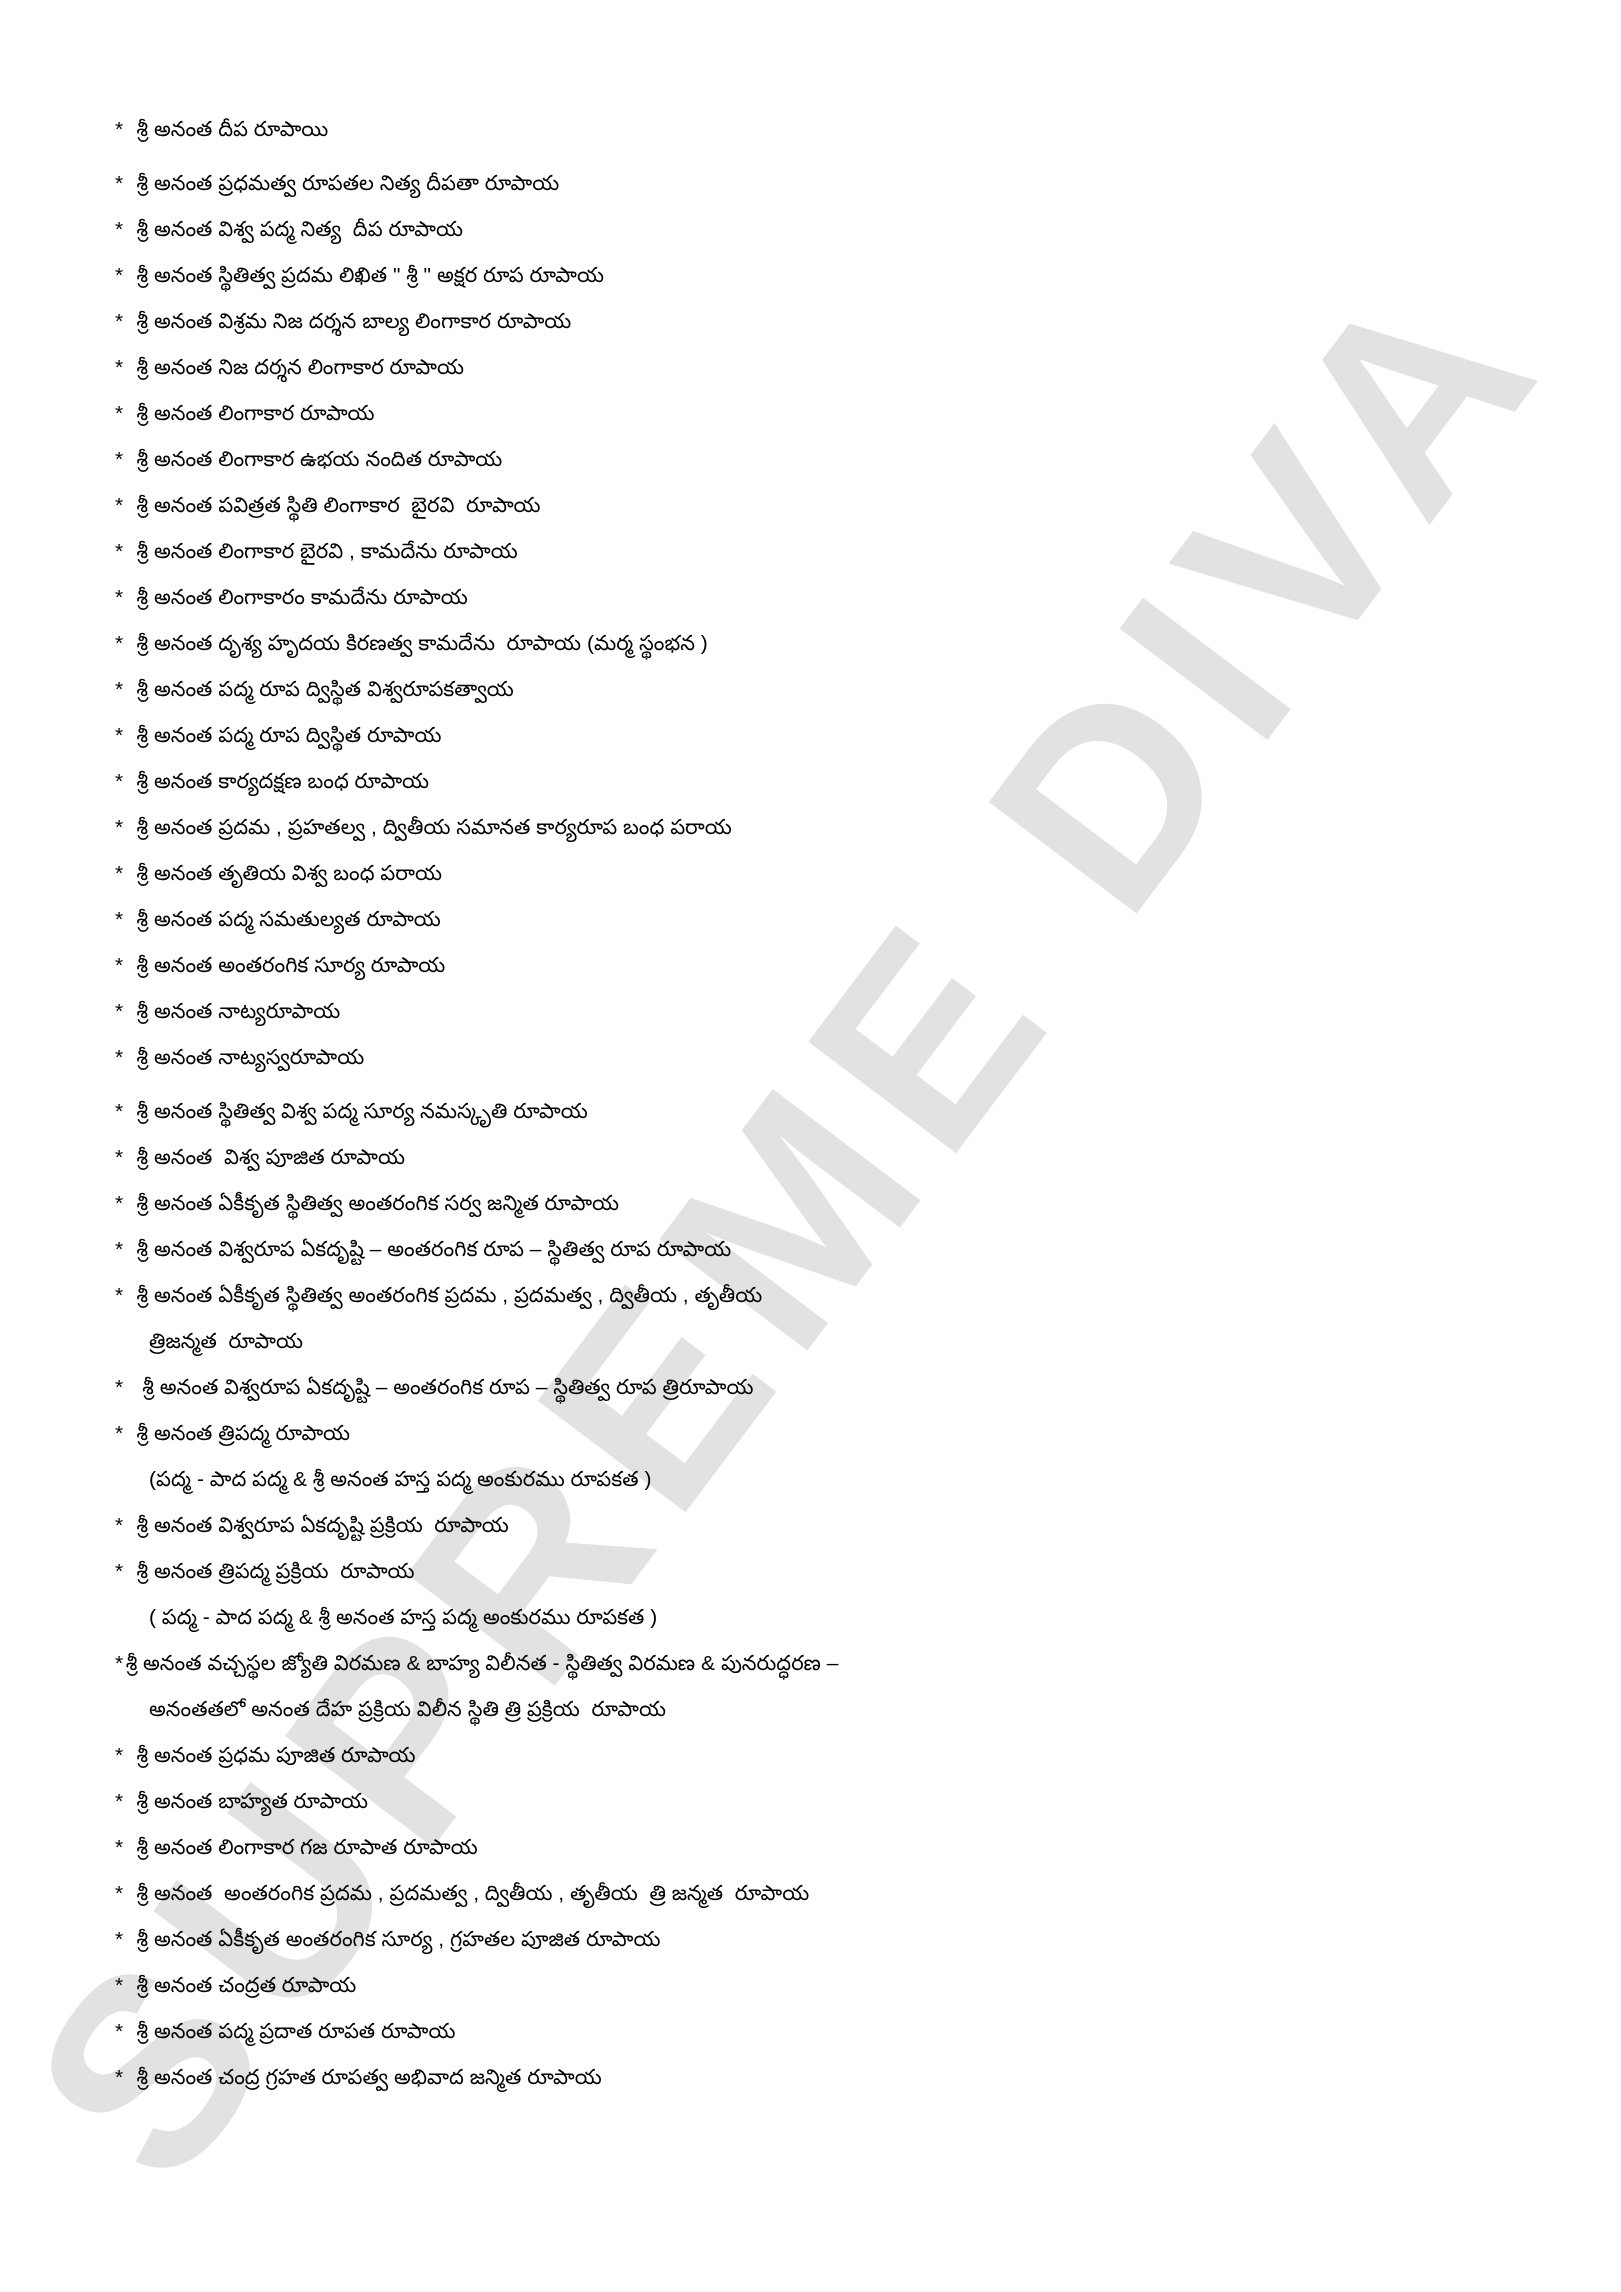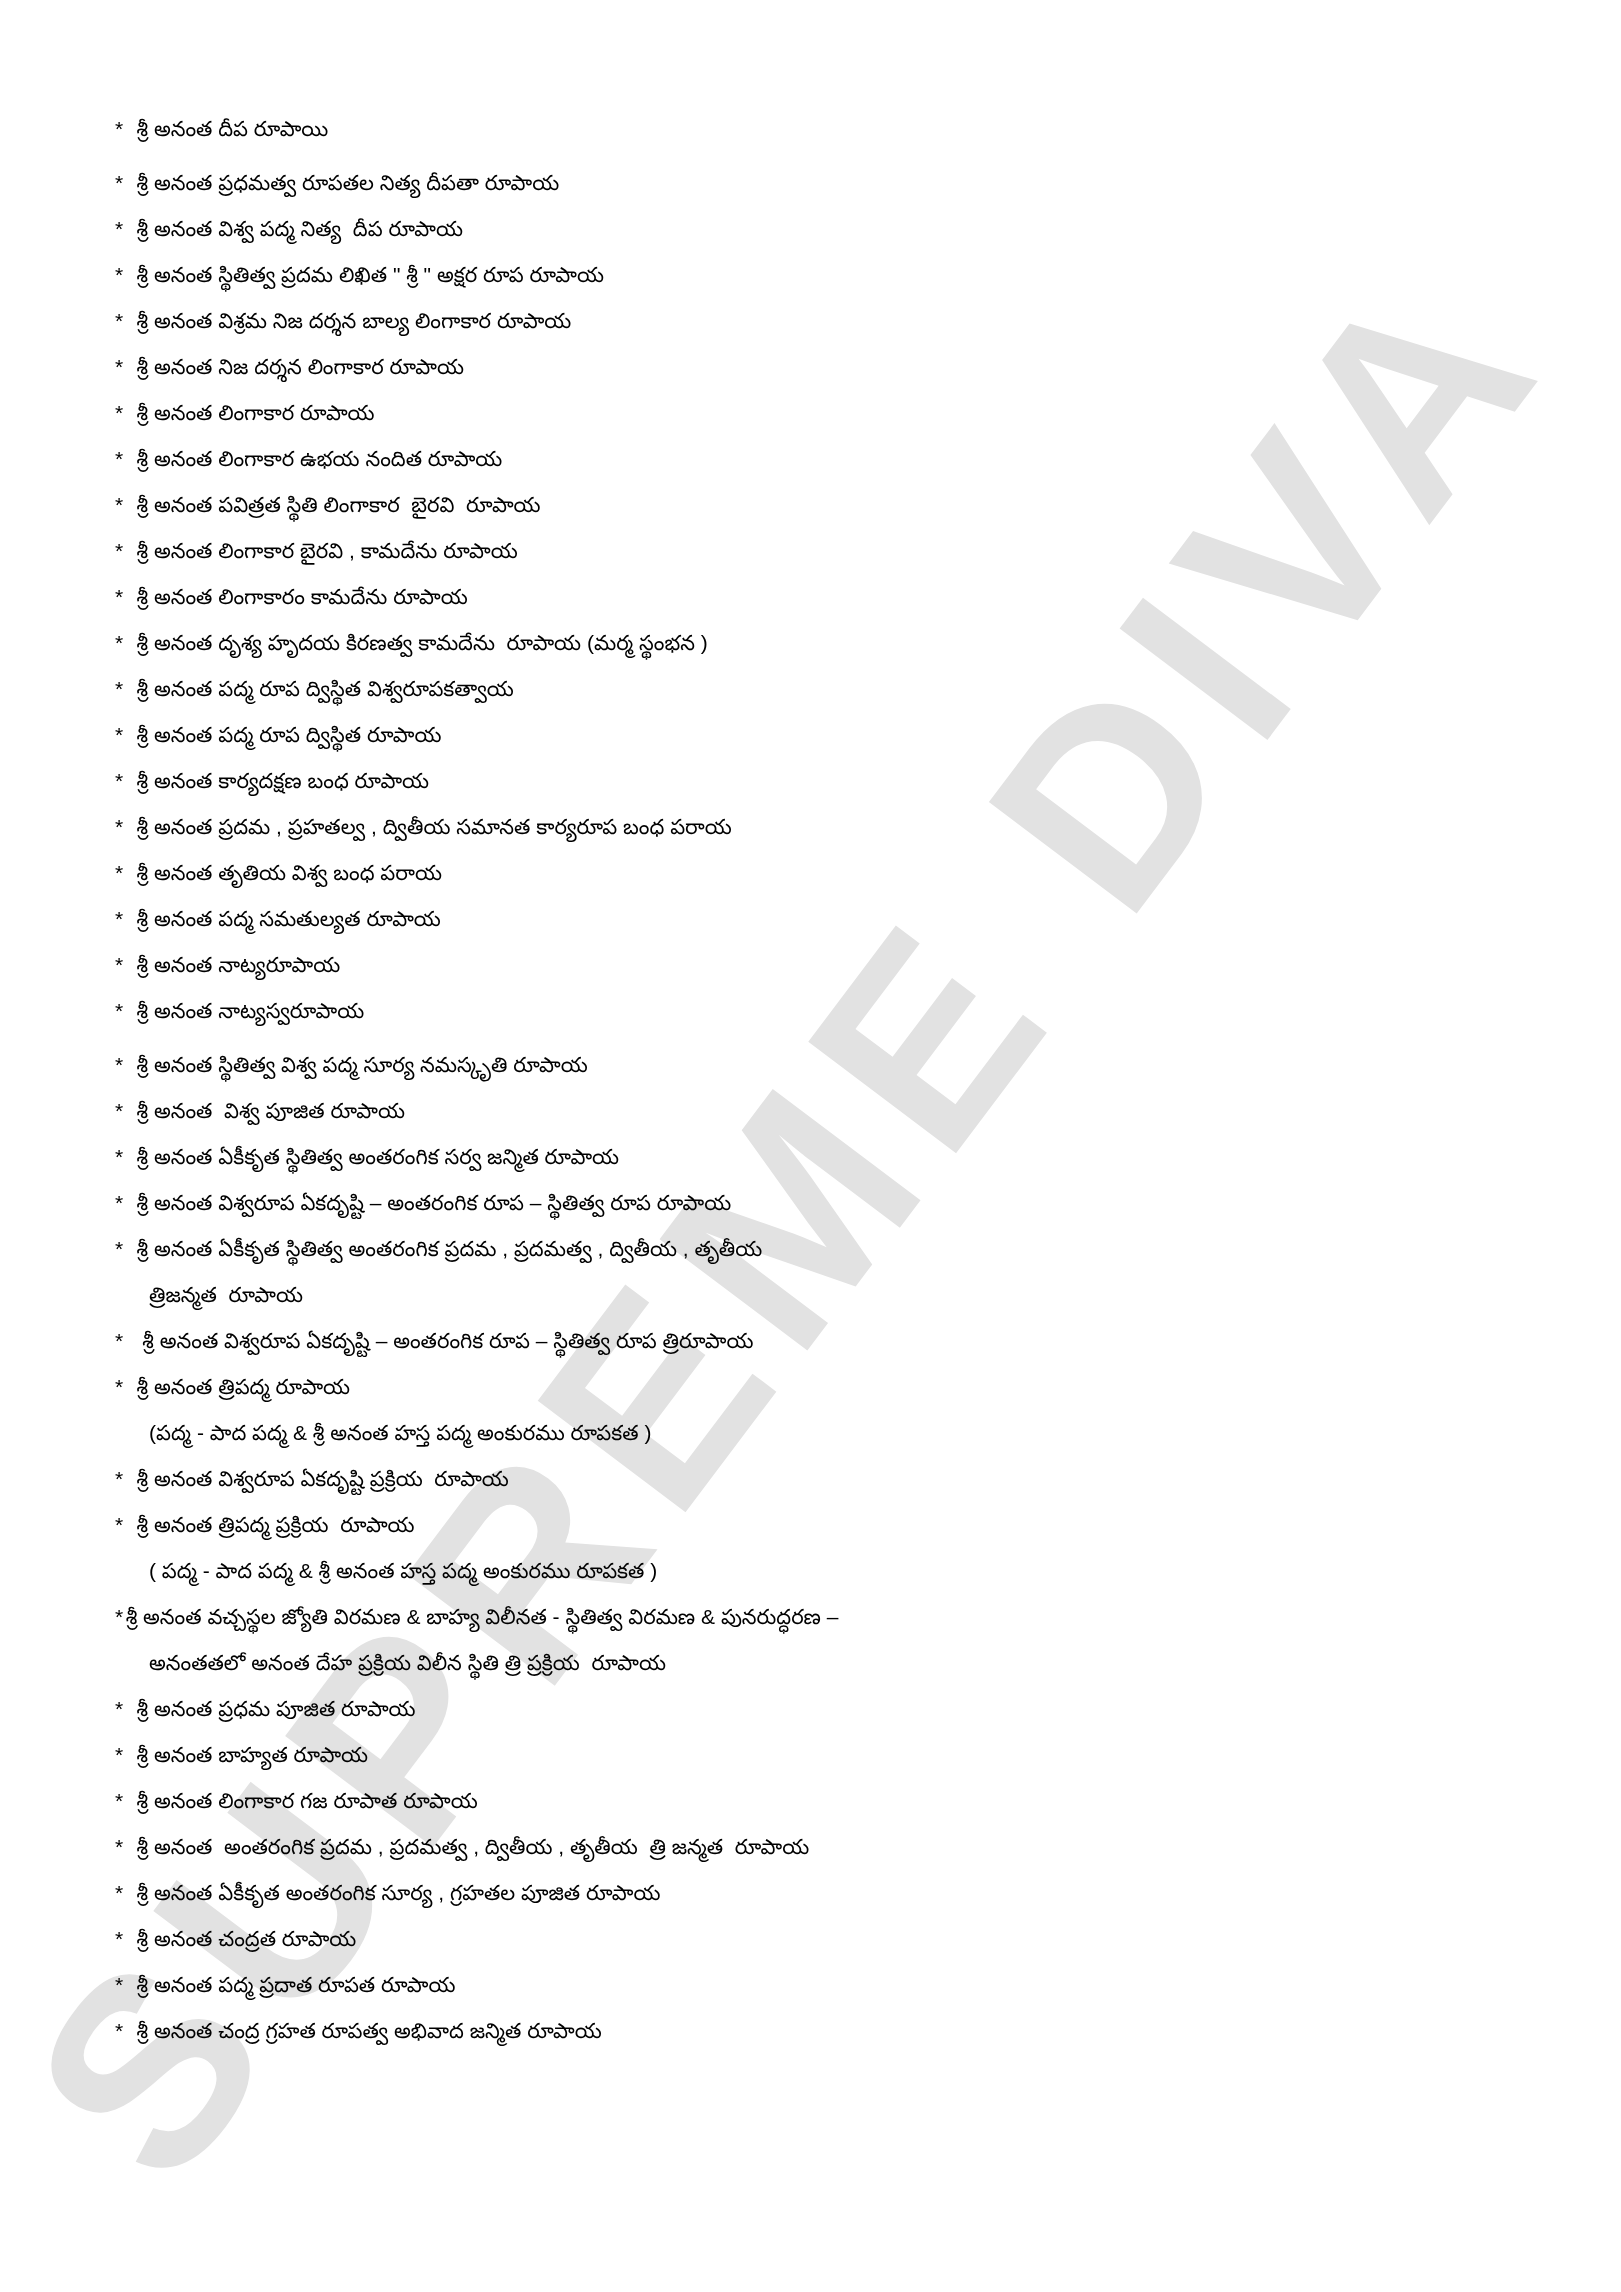--- a/index.html
+++ b/index.html
@@ -74,20 +74,21 @@
       <div class="row"><span class="star">*</span><span class="text">శ్రీ అనంత పవిత్రత స్థితి లింగాకార  బైరవి  రూపాయ</span></div>
       <div class="row"><span class="star">*</span><span class="text">శ్రీ అనంత లింగాకార బైరవి , కామదేను రూపాయ</span></div>
       <div class="row"><span class="star">*</span><span class="text">శ్రీ అనంత లింగాకారం కామదేను రూపాయ</span></div>
       <div class="row"><span class="star">*</span><span class="text">శ్రీ అనంత దృశ్య హృదయ కిరణత్వ కామదేను  రూపాయ (మర్మ స్థంభన )</span></div>
       <div class="row"><span class="star">*</span><span class="text">శ్రీ అనంత పద్మ రూప ద్విస్థిత విశ్వరూపకత్వాయ</span></div>
       <div class="row"><span class="star">*</span><span class="text">శ్రీ అనంత పద్మ రూప ద్విస్థిత రూపాయ</span></div>
       <div class="row"><span class="star">*</span><span class="text">శ్రీ అనంత కార్యదక్షణ బంధ రూపాయ</span></div>
       <div class="row"><span class="star">*</span><span class="text">శ్రీ అనంత ప్రదమ , ప్రహతల్వ , ద్వితీయ సమానత కార్యరూప బంధ పరాయ</span></div>
       <div class="row"><span class="star">*</span><span class="text">శ్రీ అనంత తృతియ విశ్వ బంధ పరాయ</span></div>
       <div class="row"><span class="star">*</span><span class="text">శ్రీ అనంత పద్మ సమతుల్యత రూపాయ</span></div>
+      <div class="row"><span class="star">*</span><span class="text">శ్రీ అనంత అంతరంగిక సూర్య రూపాయ</span></div>
       <div class="row"><span class="star">*</span><span class="text">శ్రీ అనంత నాట్యరూపాయ</span></div>
       <div class="row"><span class="star">*</span><span class="text">శ్రీ అనంత నాట్యస్వరూపాయ</span></div>
       <div class="row gap"><span class="star">*</span><span class="text">శ్రీ అనంత స్థితిత్వ విశ్వ పద్మ సూర్య నమస్కృతి రూపాయ</span></div>
       <div class="row"><span class="star">*</span><span class="text">శ్రీ అనంత  విశ్వ పూజిత రూపాయ</span></div>
       <div class="row"><span class="star">*</span><span class="text">శ్రీ అనంత ఏకీకృత స్థితిత్వ అంతరంగిక సర్వ జన్మిత రూపాయ</span></div>
       <div class="row"><span class="star">*</span><span class="text">శ్రీ అనంత విశ్వరూప ఏకదృష్టి – అంతరంగిక రూప – స్థితిత్వ రూప రూపాయ</span></div>
       <div class="row"><span class="star">*</span><span class="text">శ్రీ అనంత ఏకీకృత స్థితిత్వ అంతరంగిక ప్రదమ , ప్రదమత్వ , ద్వితీయ , తృతీయ</span></div>
       <div class="row wrap"><span class="text">త్రిజన్మత  రూపాయ</span></div>
       <div class="row"><span class="star">*</span><span class="text"> శ్రీ అనంత విశ్వరూప ఏకదృష్టి – అంతరంగిక రూప – స్థితిత్వ రూప త్రిరూపాయ</span></div>
       <div class="row"><span class="star">*</span><span class="text">శ్రీ అనంత త్రిపద్మ రూపాయ</span></div>

